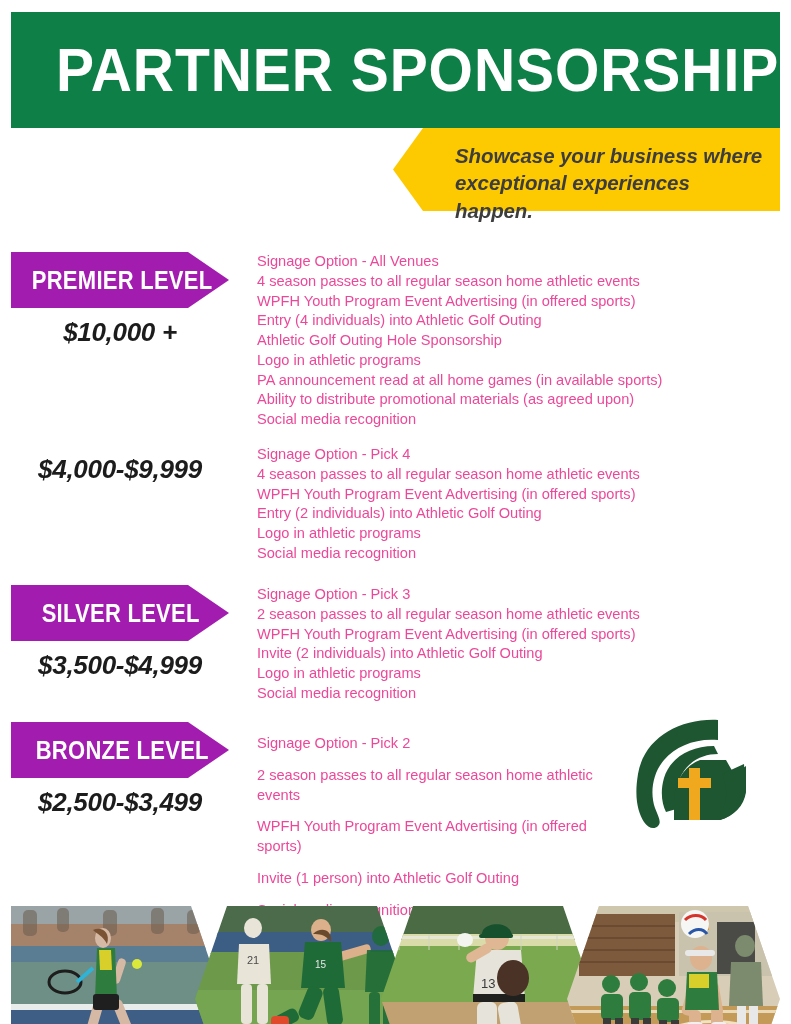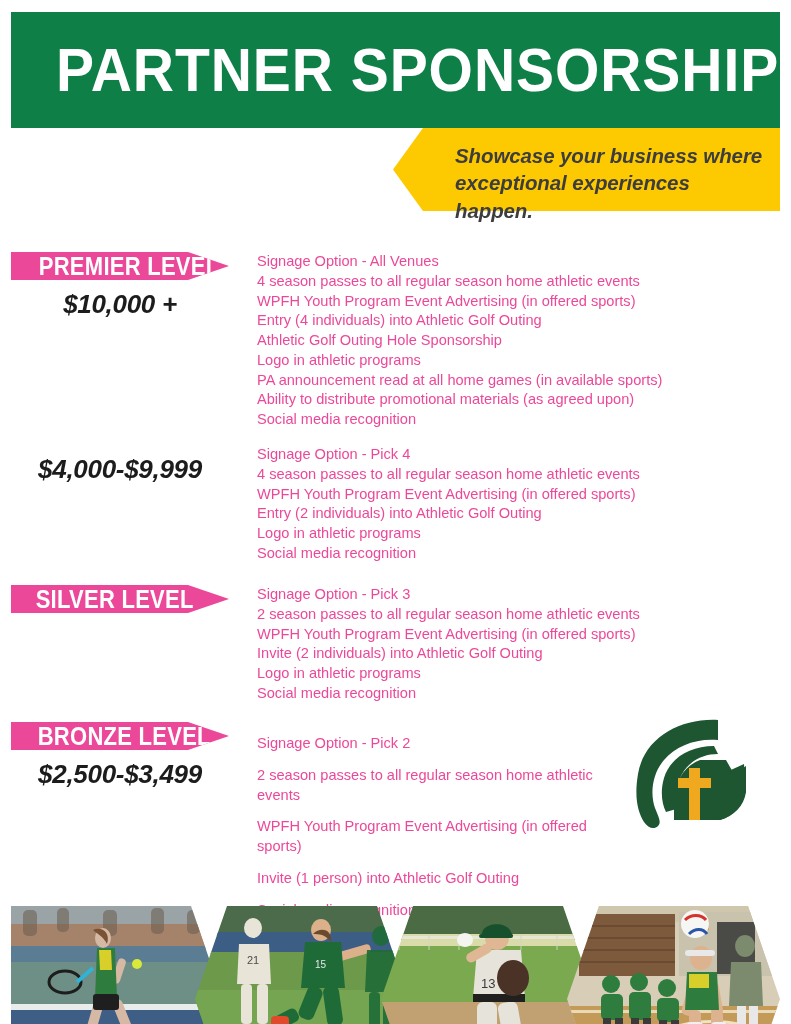--- a/index.html
+++ b/index.html
@@ -46,24 +46,24 @@
     font-style:italic;
     color:#3d3d3d;
     line-height:1.33;
     letter-spacing:-0.1px;
   }
 
   
   .tier{position:absolute;left:0;width:791px;}
   .tier-left{position:absolute;left:11px;top:0;width:240px;}
   .badge{
-    position:relative;width:218px;height:28px;
-    background:#ec4899;
+    position:relative;width:218px;height:56px;
+    background:#a21caf;
     clip-path:polygon(0% 0%, 177px 0%, 218px 50%, 177px 100%, 0% 100%);
-    display:flex;align-items:center;justify-content:flex-start;
+    display:flex;align-items:center;justify-content:center;
   }
   .badge-label{
     color:#ffffff;
     font-family:"Liberation Sans Narrow","Liberation Sans",sans-serif;
     font-weight:bold;
     font-size:25px;
     letter-spacing:0.3px;
     transform:scaleX(0.88);
     transform-origin:right center;
     padding-right:26px;
@@ -159,20 +159,21 @@
         <li>Social media recognition</li>
       </ul>
     </div>
   </div>
 
   <div class="tier tier-silver" style="top:585px;">
     <div class="tier-left">
       <div class="badge">
         <span class="badge-label">SILVER LEVEL</span>
       </div>
+      <div class="price">$3,500-$4,999</div>
     </div>
     <div class="benefits">
       <ul>
         <li>Signage Option - Pick 3</li>
         <li>2 season passes to all regular season home athletic events</li>
         <li>WPFH Youth Program Event Advertising (in offered sports)</li>
         <li>Invite (2 individuals) into Athletic Golf Outing</li>
         <li>Logo in athletic programs</li>
         <li>Social media recognition</li>
       </ul>

